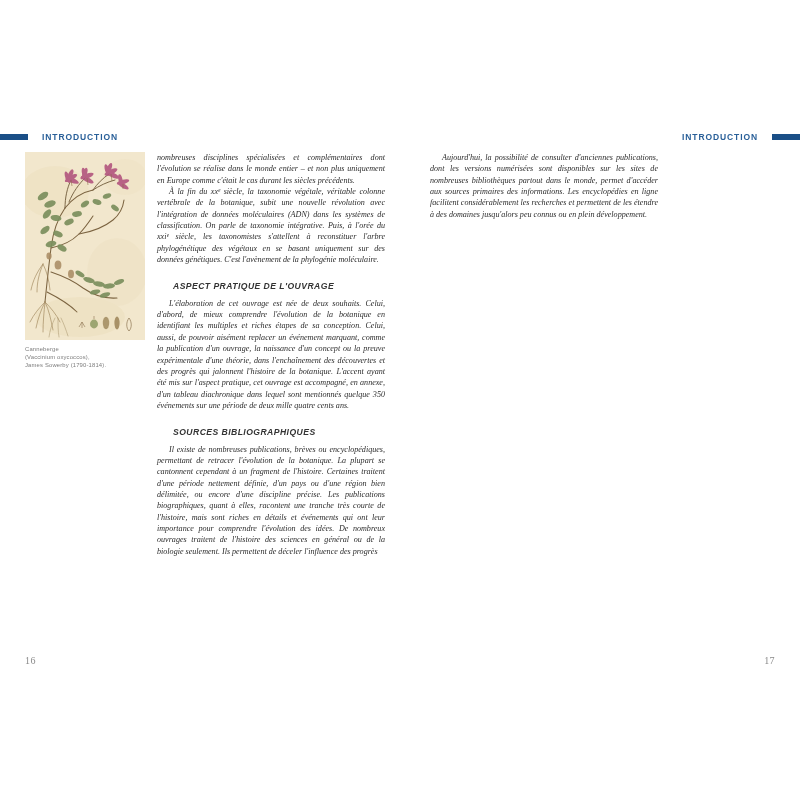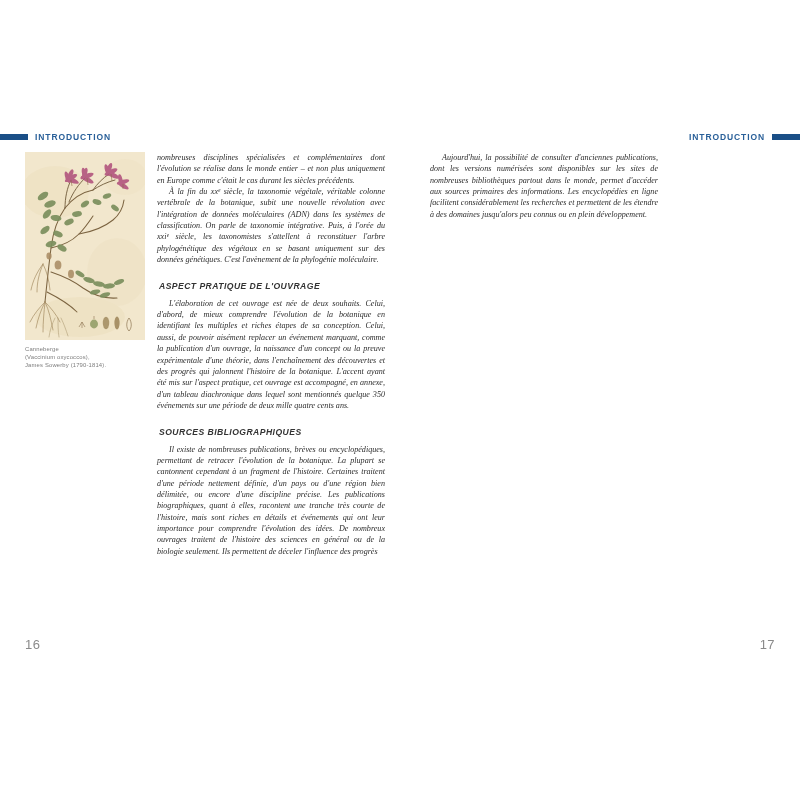--- a/index.html
+++ b/index.html
@@ -25,21 +25,21 @@
     background: #ffffff;
   }
 
   
   .runhead {
     position: absolute;
     top: 130px;
     height: 14px;
     display: flex;
     align-items: center;
-    gap: 7px;
+    gap: 14px;
   }
   .runhead.left  { left: 0px; }
   .runhead.right { right: 0px; flex-direction: row-reverse; }
 
   .rule {
     display: block;
     width: 28px;
     height: 6px;
     background: #1a4f87;
   }
@@ -48,23 +48,23 @@
     font-size: 8.5px;
     letter-spacing: 0.9px;
     font-weight: 600;
     color: #2a6099;
     white-space: nowrap;
   }
 
   
   .folio {
     position: absolute;
-    top: 637px;
-    font-family: Liberation Sans, sans-serif;
-    font-size: 13px;
+    top: 655px;
+    font-family: Liberation Serif, serif;
+    font-size: 10px;
     color: #8a8a8a;
     letter-spacing: 0.4px;
   }
   .folio.left  { left: 25px; }
   .folio.right { right: 25px; }
 
   
   .column {
     position: absolute;
     top: 152px;
@@ -85,21 +85,21 @@
     text-indent: 12px;
   }
   .column p.noindent { text-indent: 0; }
 
   h2.section {
     font-family: "Liberation Sans", "DejaVu Sans", sans-serif;
     font-size: 8.6px;
     font-weight: 600;
     letter-spacing: 0.45px;
     color: #333333;
-    margin: 16px 0 5px 2px;
+    margin: 16px 0 5px 16px;
     text-align: left;
   }
 
   
   #plate {
     position: absolute;
     left: 25px;
     top: 152px;
     width: 120px;
     height: 188px;

